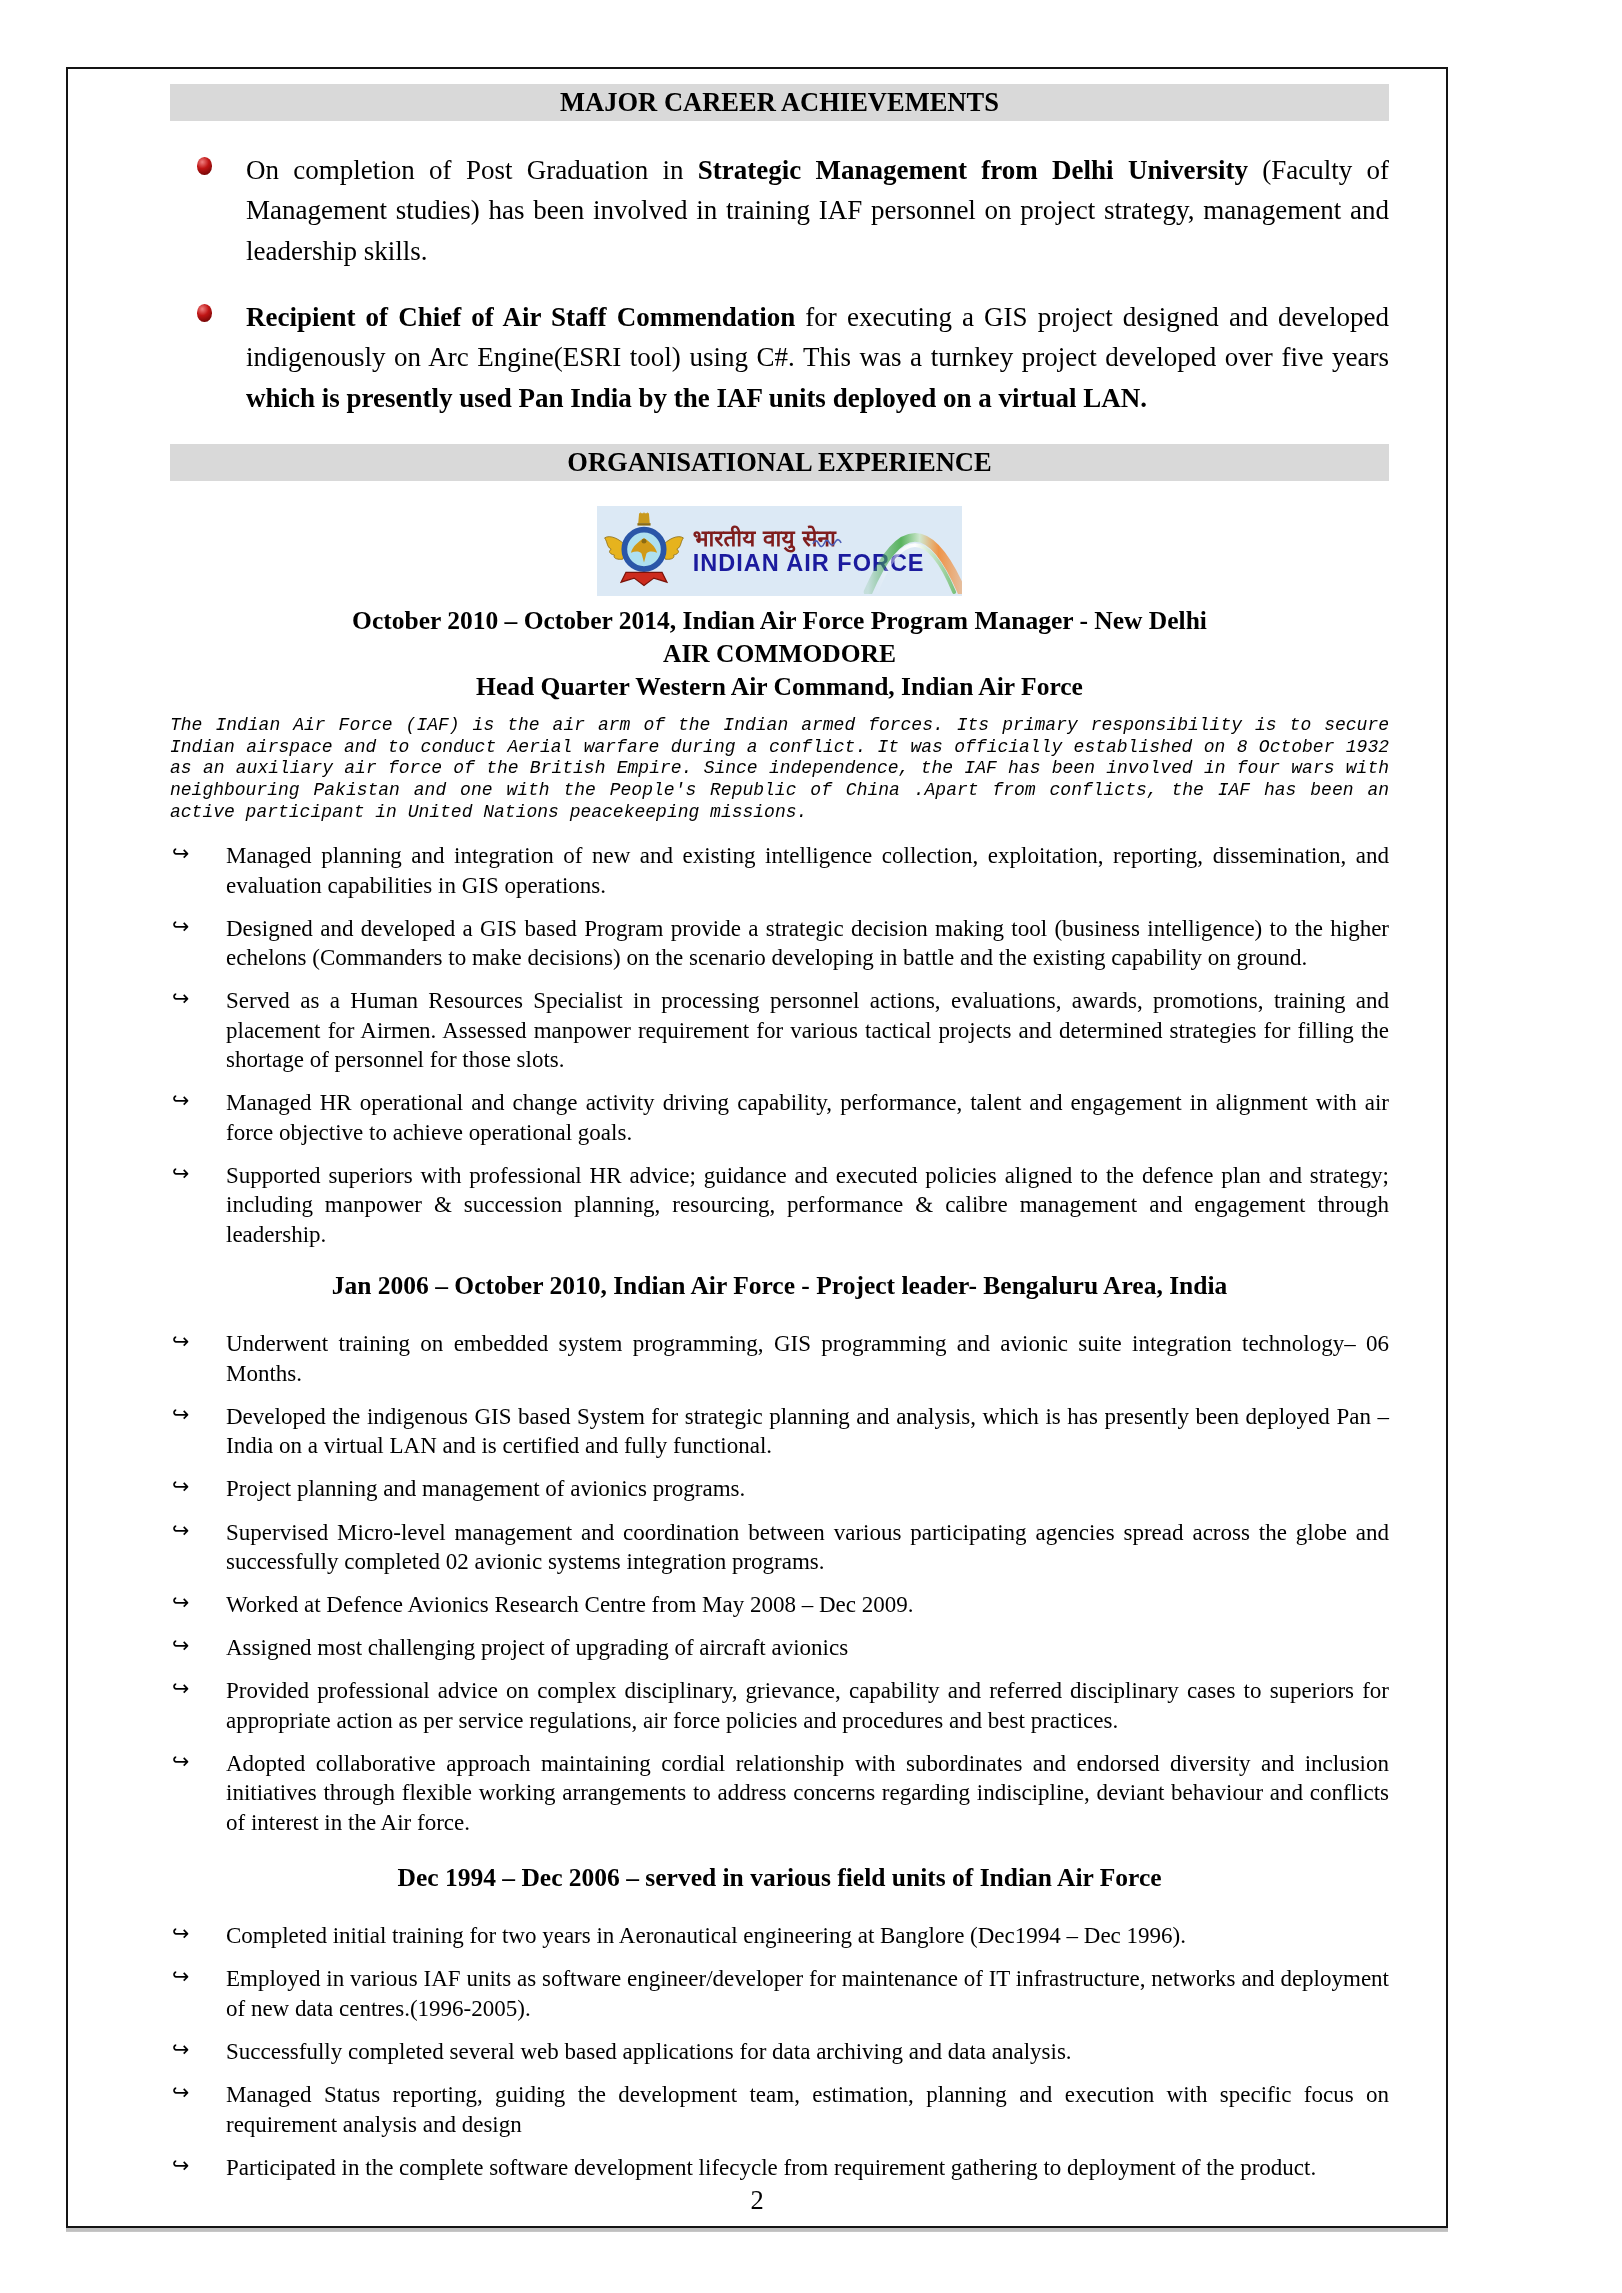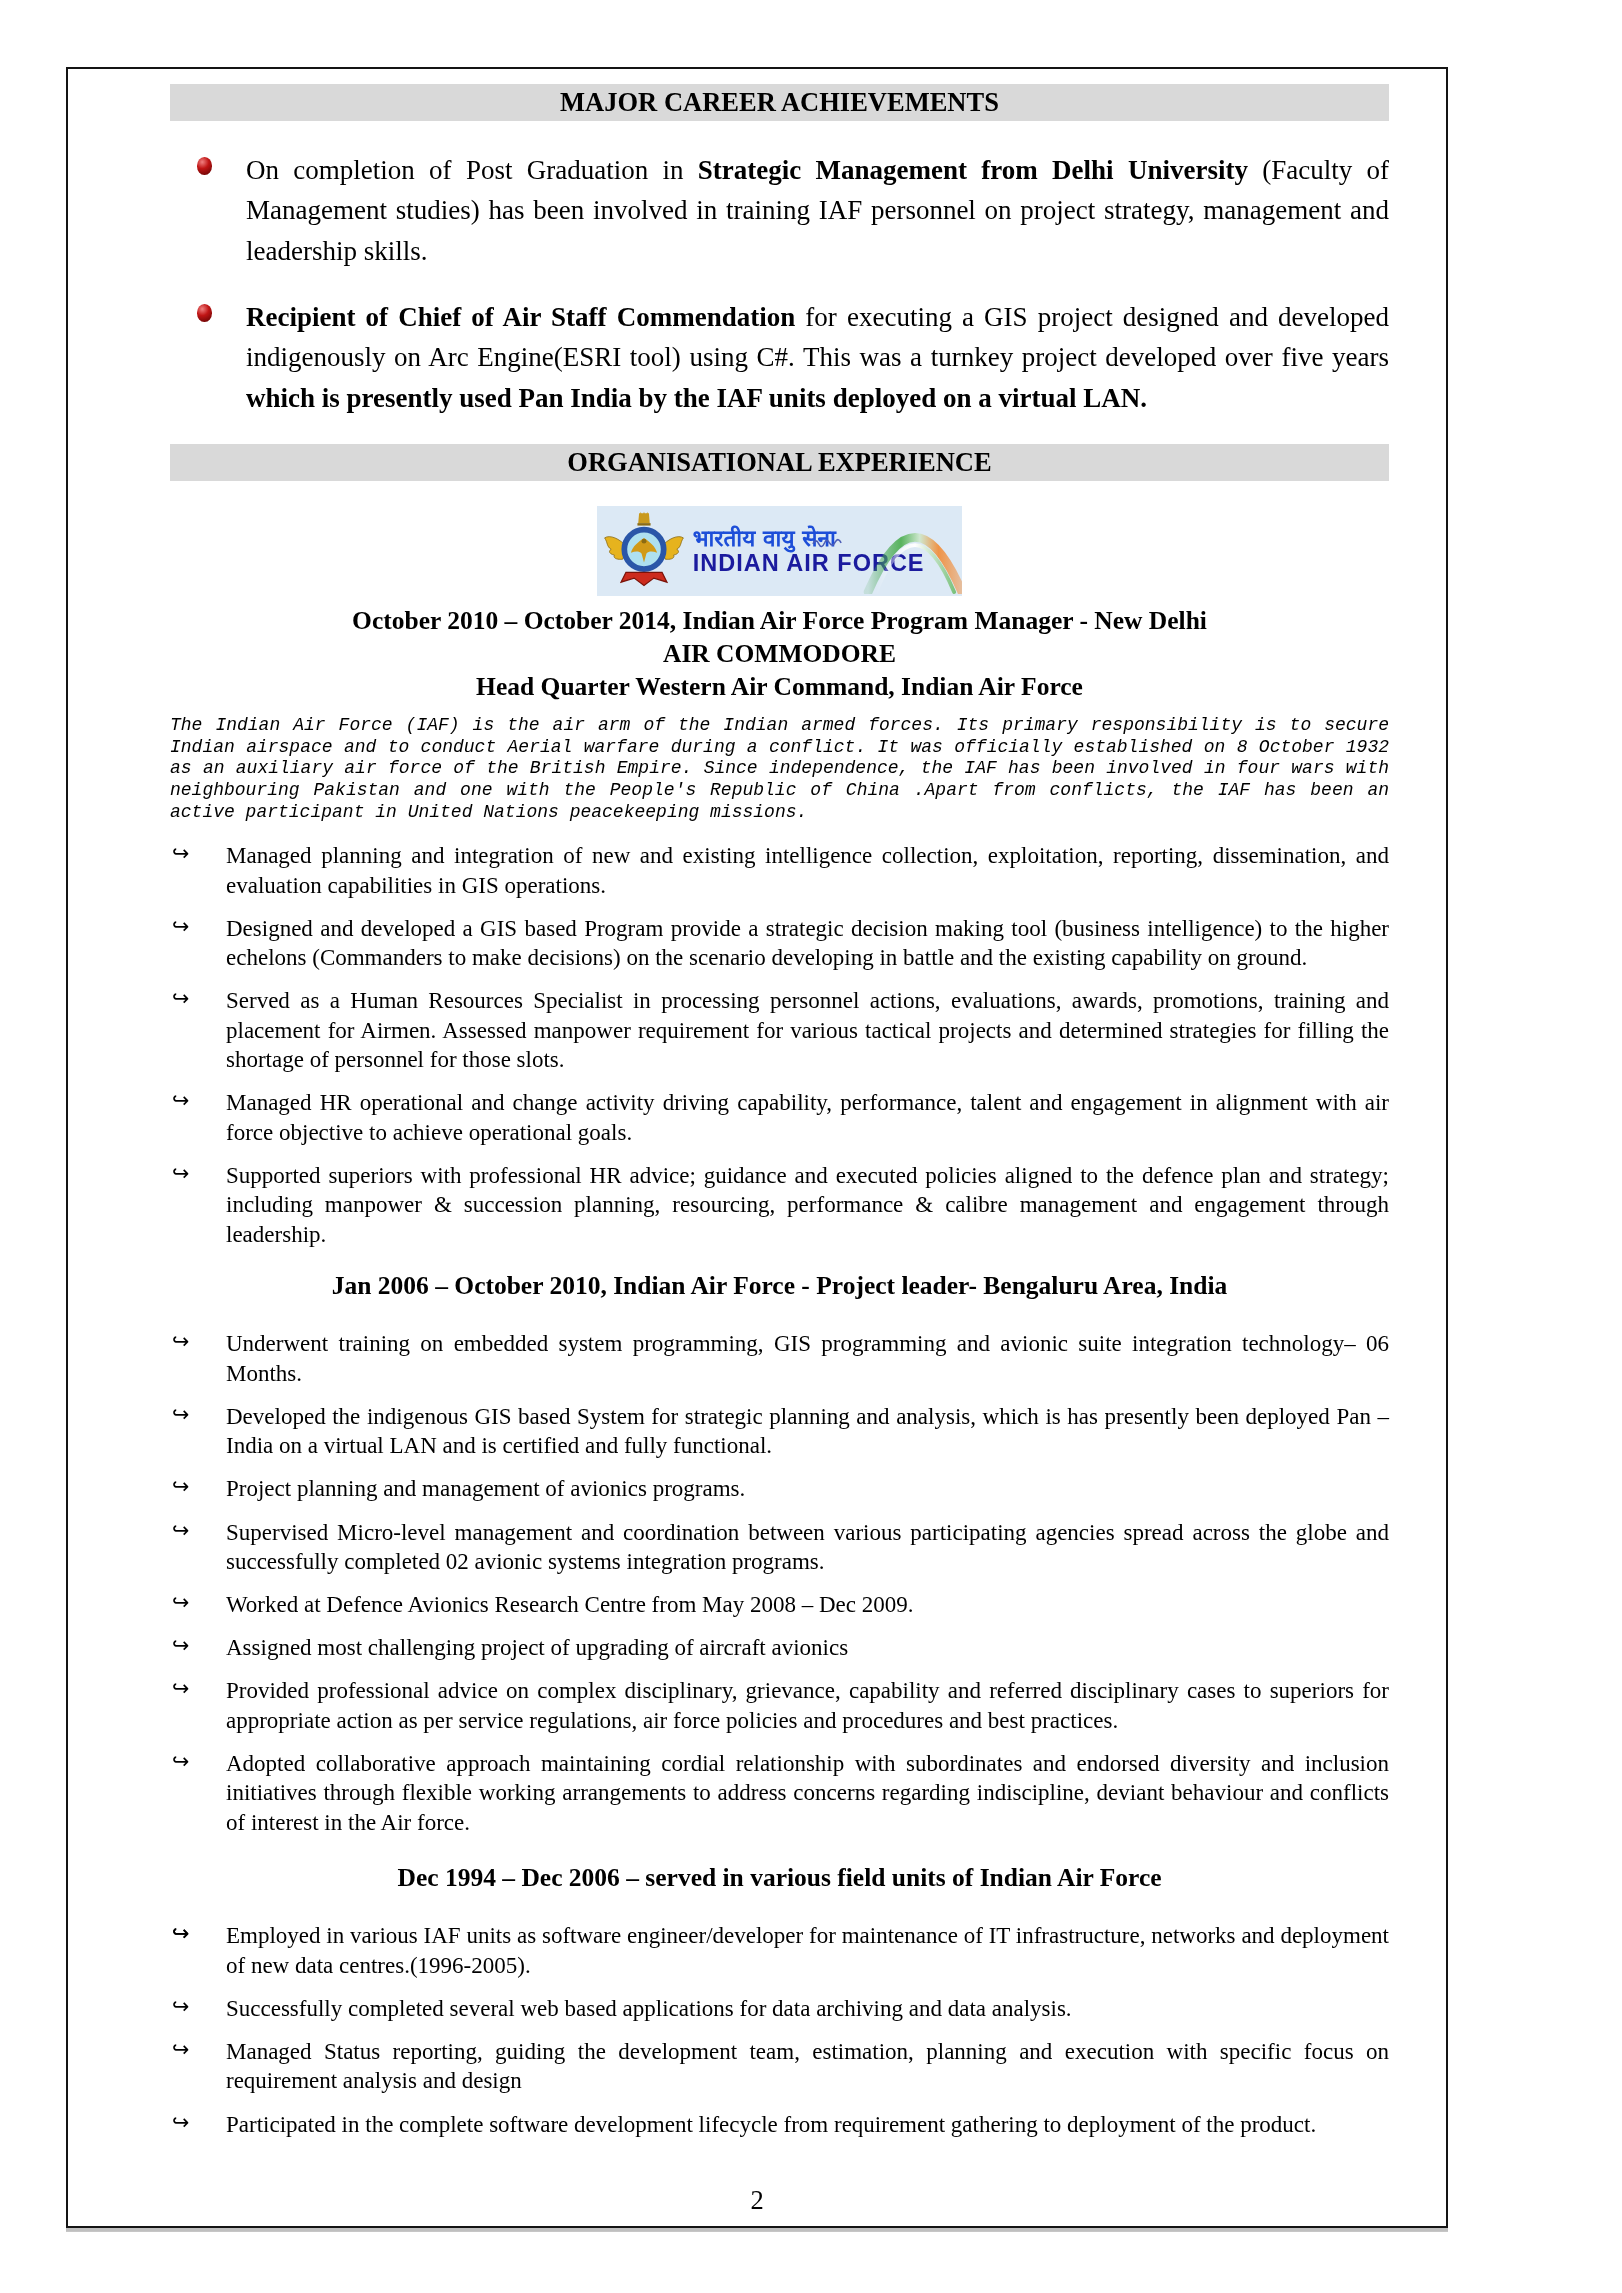--- a/index.html
+++ b/index.html
@@ -34,21 +34,21 @@
   }
 
   
   .org-section { margin-top:3.9px; }
   .logo-wrap { display:flex; justify-content:center; margin-top:25.5px; }
   .iaf-logo {
     width:365px; height:90px; background:#dce9f5; display:flex; align-items:center;
     padding:3.9px 5.9px; position:relative; overflow:hidden;
   }
   .iaf-text { margin-left:7.8px; line-height:1.05; white-space:nowrap; }
-  .iaf-hindi { color:#1d4ed8; font-size:22.5px; font-weight:bold; font-family:"DejaVu Sans", sans-serif; }
+  .iaf-hindi { color:#7f1d1d; font-size:22.5px; font-weight:bold; font-family:"DejaVu Sans", sans-serif; }
   .iaf-english { color:#1b1b9e; font-size:23.5px; font-weight:bold; letter-spacing:1px; font-family:"Liberation Sans", sans-serif; }
   .arc-swoosh { position:absolute; right:-5.9px; top:2px; }
   .scribble { position:absolute; right:116px; top:27.4px; }
 
   .role-heading {
     text-align:center; font-weight:bold; font-size:25.5px; line-height:1.3; margin-top:7.8px;
   }
   .role-heading .hline { display:block; }
 
   .intro-para {
@@ -231,20 +231,21 @@
         </li>
       </ul>
 
     <div class="role-heading heading-dec">
       <span class="hline">Dec 1994 – Dec 2006 – served in various field units of Indian Air Force</span>
     </div>
     <ul class="arrow-list mt2">
 
         <li class="arrow-item">
           <span class="arrow-glyph">↪</span>
+          <span><span>Completed initial training for two years in Aeronautical engineering at Banglore (Dec1994 – Dec 1996).</span></span>
         </li>
 
         <li class="arrow-item">
           <span class="arrow-glyph">↪</span>
           <span><span>Employed in various IAF units as software engineer/developer for maintenance of IT infrastructure, networks and deployment of new data centres.(1996-2005).</span></span>
         </li>
 
         <li class="arrow-item">
           <span class="arrow-glyph">↪</span>
           <span><span>Successfully completed several web based applications for data archiving and data analysis.</span></span>

